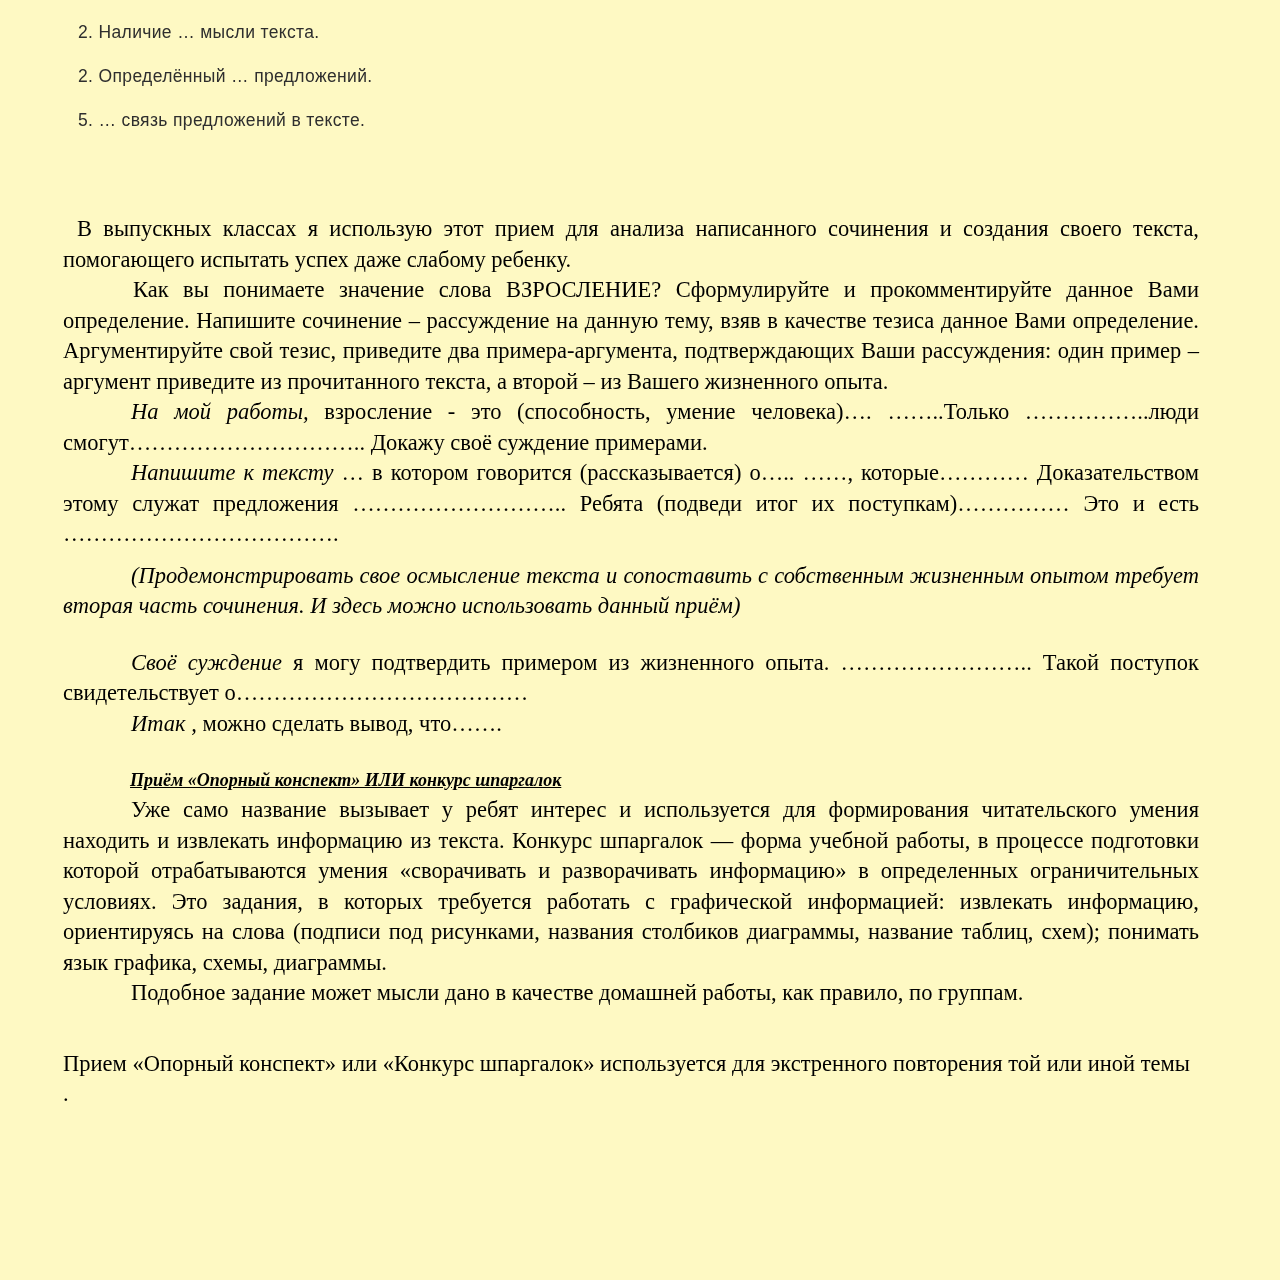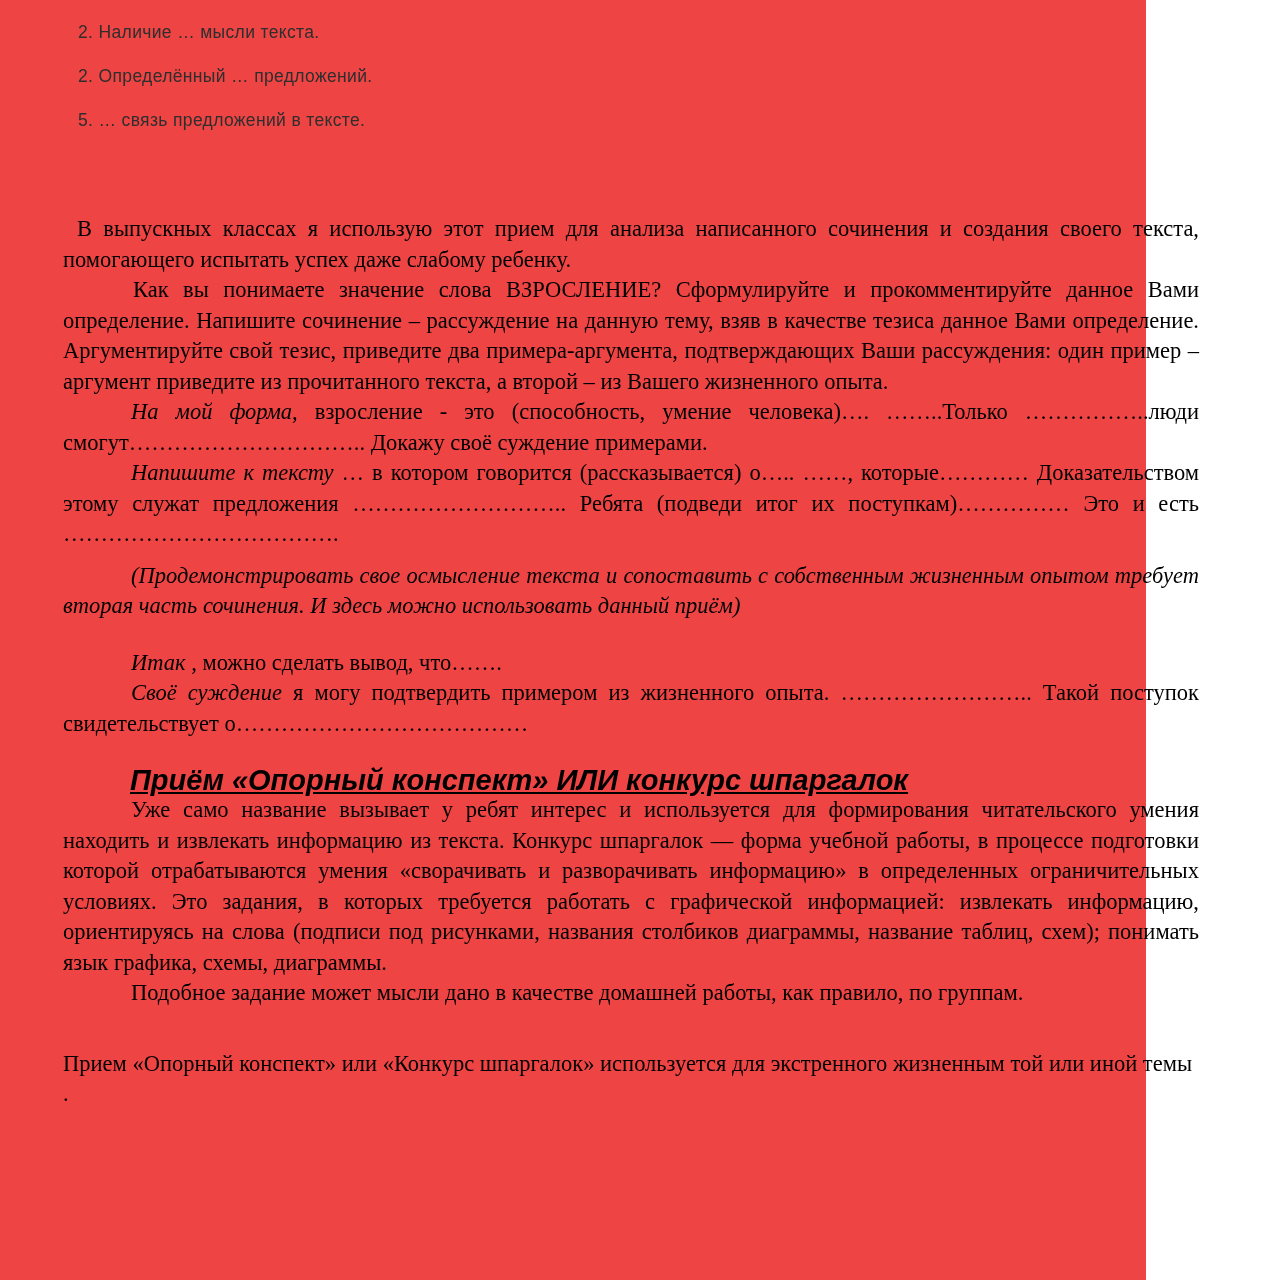--- a/index.html
+++ b/index.html
@@ -9,23 +9,23 @@
   }
   body {
     width: 1280px;
     height: 1280px;
     overflow: hidden;
     font-family: "Liberation Serif", "DejaVu Serif", serif;
     color: #000000;
   }
   .page {
     position: relative;
-    width: 1146px;
+    width: 1280px;
     height: 1280px;
-    background: #ef4444;
+    background: #fef9c3;
   }
 
   
   .clip-list {
     position: absolute;
     left: 78px;
     top: 10px;
     width: 700px;
   }
   .clip-list .clip-item {
@@ -63,23 +63,23 @@
   .bi   { font-style: italic; font-weight: normal; }
   .biu  { font-style: italic; font-weight: bold; text-decoration: underline; }
 
   .gap-sm { height: 11px; }
   .gap-md { height: 26px; }
   .gap-lg { height: 40px; }
 
   .heading-line {
     margin: 0;
     padding-left: 67px;
-    font-size: 29px;
+    font-size: 18px;
     line-height: 30px;
-    font-family: Liberation Sans, sans-serif;
+    font-family: Liberation Serif, serif;
   }
   .heading-line .biu { white-space: nowrap; }
 
   .tail-block {
     font-size: 22.5px;
     line-height: 33px;
     text-align: left;
   }
 </style>
 </head>
@@ -92,40 +92,40 @@
     <div class="clip-item">2. Определённый … предложений.</div>
     <div class="clip-item">5. … связь предложений в тексте.</div>
   </div>
 
   <div class="body-block">
 
     <p class="doc ind-sm">В выпускных классах я использую этот прием для анализа написанного сочинения и создания своего текста, помогающего испытать успех даже слабому ребенку.</p>
 
     <p class="doc ind-lg">Как вы понимаете значение слова ВЗРОСЛЕНИЕ? Сформулируйте и прокомментируйте данное Вами определение. Напишите сочинение – рассуждение на данную тему, взяв в качестве тезиса данное Вами определение. Аргументируйте свой тезис, приведите два примера-аргумента, подтверждающих Ваши рассуждения: один пример – аргумент  приведите из прочитанного текста, а второй – из Вашего  жизненного опыта.</p>
 
-    <p class="doc ind-md"><span class="it">На мой форма,</span><span> взросление - это (способность, умение человека)…. ……..Только ……………..люди смогут…………………………..            Докажу своё суждение примерами.</span></p>
+    <p class="doc ind-md"><span class="it">На мой работы,</span><span> взросление - это (способность, умение человека)…. ……..Только ……………..люди смогут…………………………..            Докажу своё суждение примерами.</span></p>
 
     <p class="doc ind-md"><span class="it">Напишите к тексту</span><span> … в котором говорится (рассказывается) о….. ……, которые………… Доказательством этому служат  предложения ……………………….. Ребята (подведи итог их поступкам)…………… Это и есть ……………………………….</span></p>
 
     <div class="gap-sm"></div>
 
     <p class="doc ind-md bi">(Продемонстрировать  свое  осмысление  текста  и  сопоставить  с  собственным  жизненным опытом  требует вторая часть сочинения. И здесь  можно использовать данный приём)</p>
 
     <div class="gap-md"></div>
 
+    <p class="doc ind-md"><span class="it">Своё суждение</span><span> я могу  подтвердить  примером  из  жизненного  опыта.  ……………………..  Такой поступок свидетельствует о…………………………………</span></p>
+
     <p class="doc nojust ind-md"><span class="it">Итак ,</span><span>  можно сделать вывод, что…….</span></p>
-
-    <p class="doc ind-md"><span class="it">Своё суждение</span><span> я могу  подтвердить  примером  из  жизненного  опыта.  ……………………..  Такой поступок свидетельствует о…………………………………</span></p>
 
     <div class="gap-md"></div>
 
     <p class="heading-line"><span class="biu">Приём «Опорный конспект» ИЛИ конкурс шпаргалок</span></p>
 
     <p class="doc ind-md">Уже само название вызывает у ребят интерес  и используется для формирования читательского умения находить и извлекать информацию из текста. Конкурс шпаргалок — форма учебной работы, в процессе подготовки которой отрабатываются умения «сворачивать и разворачивать информацию» в определенных ограничительных условиях. Это  задания, в которых требуется работать с графической информацией: извлекать информацию, ориентируясь на слова (подписи под рисунками, названия столбиков диаграммы, название таблиц, схем); понимать язык графика, схемы, диаграммы.</p>
 
     <p class="doc nojust ind-md">Подобное задание может мысли дано в качестве домашней работы, как правило,  по группам.</p>
 
     <div class="gap-lg"></div>
 
-    <p class="doc nojust tail-block">Прием «Опорный конспект» или «Конкурс шпаргалок» используется для экстренного жизненным той или иной темы .</p>
+    <p class="doc nojust tail-block">Прием «Опорный конспект» или «Конкурс шпаргалок» используется для экстренного повторения той или иной темы .</p>
 
   </div>
 </div>
 
 </body></html>

